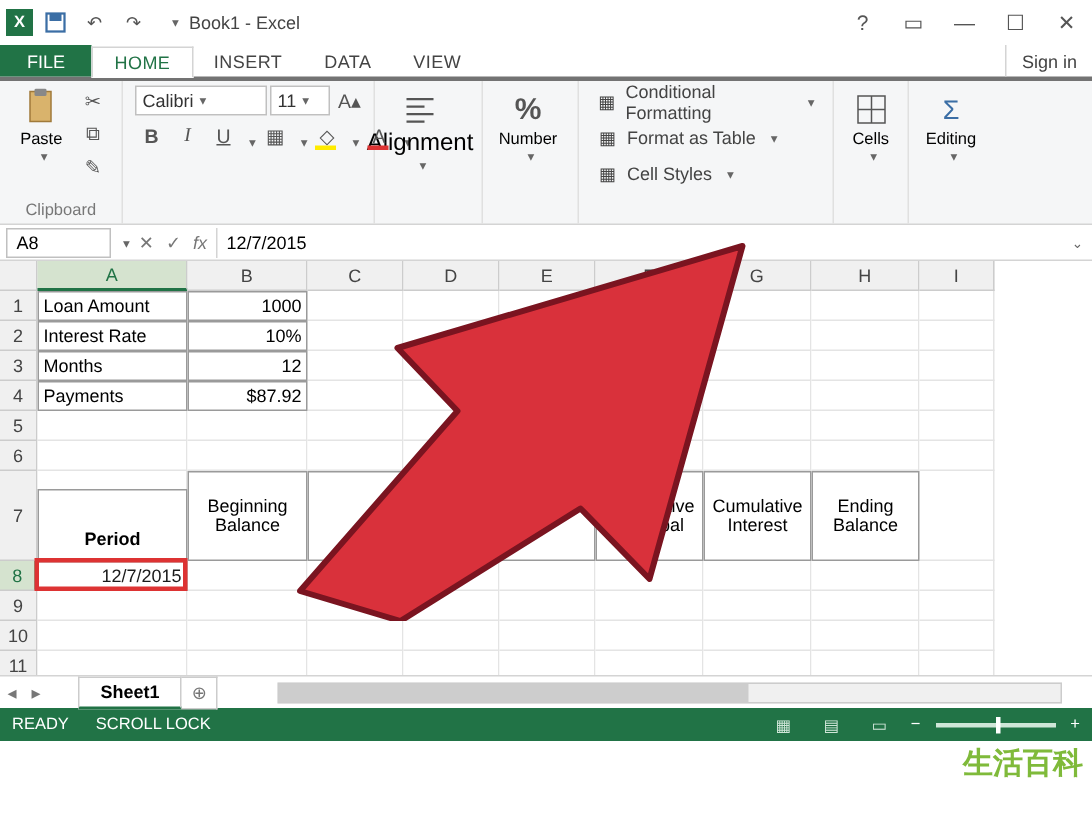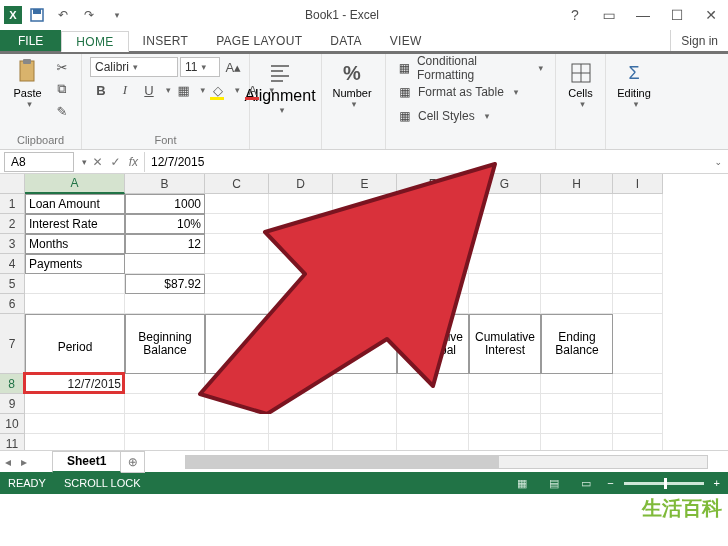--- a/index.html
+++ b/index.html
@@ -2,37 +2,37 @@
 <html><head>
 <meta charset="utf-8">
 <style>
 *{margin:0;padding:0;box-sizing:border-box;font-family:"Segoe UI",Arial,sans-serif;user-select:none}
 body{background:#fff;width:728px;height:546px;overflow:hidden;position:relative}
 
 .titlebar{height:30px;background:#fff;display:flex;align-items:center;font-size:12px}
 .tb-left{display:flex;align-items:center;gap:4px;padding-left:4px}
 .excel-ico{width:18px;height:18px;background:#217346;color:#fff;display:flex;align-items:center;justify-content:center;font-weight:bold;font-size:11px}
 .qat-btn{width:22px;height:22px;display:flex;align-items:center;justify-content:center;color:#555}
-.tb-center{flex:1;text-align:center;color:#444}
+.tb-center{flex:1;color:#444}
 .tb-right{display:flex;align-items:center}
 .win-btn{width:34px;height:26px;display:flex;align-items:center;justify-content:center;color:#555;font-size:14px}
 
 .ribtabs{height:24px;display:flex;align-items:stretch;background:#fff;border-bottom:3px solid #737373}
 .filetab{background:#217346;color:#fff;padding:0 18px;display:flex;align-items:center;font-size:12px}
 .rtab{padding:0 14px;display:flex;align-items:center;font-size:12px;color:#444;cursor:pointer;text-transform:uppercase;letter-spacing:.3px}
 .rtab.active{color:#217346;border:1px solid #d4d4d4;border-bottom:1px solid #fff;background:#fff;position:relative;top:1px}
 .signin{margin-left:auto;padding:0 10px;display:flex;align-items:center;font-size:12px;color:#444;border-left:1px solid #d4d4d4}
 
 .ribbon{height:96px;background:#f5f6f7;border-bottom:1px solid #d4d4d4;display:flex}
 .grp{border-right:1px solid #e0e0e0;padding:3px 8px;display:flex;flex-direction:column;justify-content:space-between}
 .grp-main{flex:1;display:flex;align-items:flex-start;gap:4px}
 .grp-lbl{font-size:11px;color:#777;text-align:center;padding-top:2px}
 .bigbtn{display:flex;flex-direction:column;align-items:center;width:44px;padding-top:2px}
 .bigico{width:28px;height:28px;display:flex;align-items:center;justify-content:center}
-.smrow{display:flex;gap:2px;align-items:center}
+.smrow{display:flex;gap:2px;align-items:flex-end}
 .sm{width:22px;height:20px;display:flex;align-items:center;justify-content:center;color:#555;font-size:13px}
 .combo{height:20px;border:1px solid #c0c0c0;background:#fff;display:flex;align-items:center;padding:0 4px;font-size:12px;color:#333}
 .dd{font-size:9px;color:#666;padding-left:4px}
 .stylesbtn{display:flex;align-items:center;gap:6px;font-size:12px;color:#444;height:22px;padding:0 4px}
 .styico{width:14px;height:14px;display:flex;align-items:center;justify-content:center}
 
 .fbar{height:24px;background:#fff;border-bottom:1px solid #d4d4d4;display:flex;align-items:center;font-size:12px}
 .namebx{width:70px;height:20px;margin:0 4px;border:1px solid #c0c0c0;padding:0 6px;display:flex;align-items:center;background:#fff}
 .fxctl{display:flex;align-items:center;gap:8px;padding:0 6px;color:#777}
 .fxinp{flex:1;padding:0 6px;height:20px;border-left:1px solid #d4d4d4;display:flex;align-items:center}
@@ -97,21 +97,20 @@
     <div class="win-btn">—</div>
     <div class="win-btn">☐</div>
     <div class="win-btn">✕</div>
   </div>
 </div>
 
 <div class="ribtabs">
   <div class="filetab">FILE</div>
   <div class="rtab active">HOME</div>
   <div class="rtab">INSERT</div>
-  <div class="rtab">PAGE LAYOUT</div>
   <div class="rtab">DATA</div>
   <div class="rtab">VIEW</div>
   <div class="signin">Sign in</div>
 </div>
 
 <div class="ribbon">
 
   <div class="grp" style="width:82px">
     <div class="grp-main">
       <div class="bigbtn">
@@ -152,21 +151,20 @@
         <div class="sm" style="text-decoration:underline">U</div>
         <span class="dd">▾</span>
         <div class="sm">▦</div>
           <span class="dd">▾</span>
         <div class="sm" style="position:relative">◇<span style="position:absolute;bottom:0;left:3px;width:14px;height:3px;background:#ffeb00"></span></div>
           <span class="dd">▾</span>
         <div class="sm" style="position:relative">A<span style="position:absolute;bottom:0;left:3px;width:14px;height:3px;background:#d33"></span></div>
           <span class="dd">▾</span>
       </div>
     </div>
-    <div class="grp-lbl">Font</div>
   </div>
 
   <div class="grp" style="width:72px">
     <div class="grp-main">
       <div class="bigbtn">
         <div class="bigico">
             <svg width="22" height="22">
               <g stroke="#555" stroke-width="1.5">
                 <line x1="2" y1="4" x2="20" y2="4"></line>
                 <line x1="2" y1="9" x2="14" y2="9"></line>
@@ -384,22 +382,22 @@
       <div class="cell" style="left: 444px; top: 240px; width: 72px; height: 20px;"></div>
       <div class="cell" style="left: 516px; top: 240px; width: 72px; height: 20px;"></div>
       <div class="cell" style="left: 588px; top: 240px; width: 50px; height: 20px;"></div>
       <div class="cell bdr bh" style="left: 0px; top: 0px; width: 100px; height: 20px;">Loan Amount</div>
       <div class="cell bdr bh" style="left: 0px; top: 20px; width: 100px; height: 20px;">Interest Rate</div>
       <div class="cell bdr bh" style="left: 0px; top: 40px; width: 100px; height: 20px;">Months</div>
       <div class="cell bdr bh" style="left: 0px; top: 60px; width: 100px; height: 20px;">Payments</div>
       <div class="cell bdr r" style="left: 100px; top: 0px; width: 80px; height: 20px;">1000</div>
       <div class="cell bdr r" style="left: 100px; top: 20px; width: 80px; height: 20px;">10%</div>
       <div class="cell bdr r" style="left: 100px; top: 40px; width: 80px; height: 20px;">12</div>
-      <div class="cell bdr r" style="left: 100px; top: 60px; width: 80px; height: 20px; margin-top: 20px;">$87.92</div>
-      <div class="cell bdr c tall" style="left: 0px; top: 120px; width: 100px; height: 68px;">Period</div>
+      <div class="cell bdr r" style="left: 100px; top: 60px; width: 80px; height: 20px;">$87.92</div>
+      <div class="cell bdr c tall" style="left: 0px; top: 132px; width: 100px; height: 68px; font-weight: bold;">Period</div>
       <div class="cell bdr c tall" style="left: 100px; top: 120px; width: 80px; height: 60px;">Beginning Balance</div>
       <div class="cell bdr c tall" style="left: 372px; top: 120px; width: 72px; height: 60px;">Cumulative Principal</div>
       <div class="cell bdr c tall" style="left: 444px; top: 120px; width: 72px; height: 60px;">Cumulative Interest</div>
       <div class="cell bdr c tall" style="left: 516px; top: 120px; width: 72px; height: 60px;">Ending Balance</div>
       <div class="cell bdr r" style="left: 0px; top: 180px; width: 100px; height: 20px;">12/7/2015</div>
       <div class="cell bdr c tall" style="left: 180px; top: 120px; width: 64px; height: 60px;"></div>
       <div class="cell bdr c tall" style="left: 244px; top: 120px; width: 64px; height: 60px;"></div>
       <div class="cell bdr c tall" style="left: 308px; top: 120px; width: 64px; height: 60px;"></div>
       <div class="activecell" style="left: -2px; top: 178px; width: 102px; height: 22px;"></div>
     </div>

